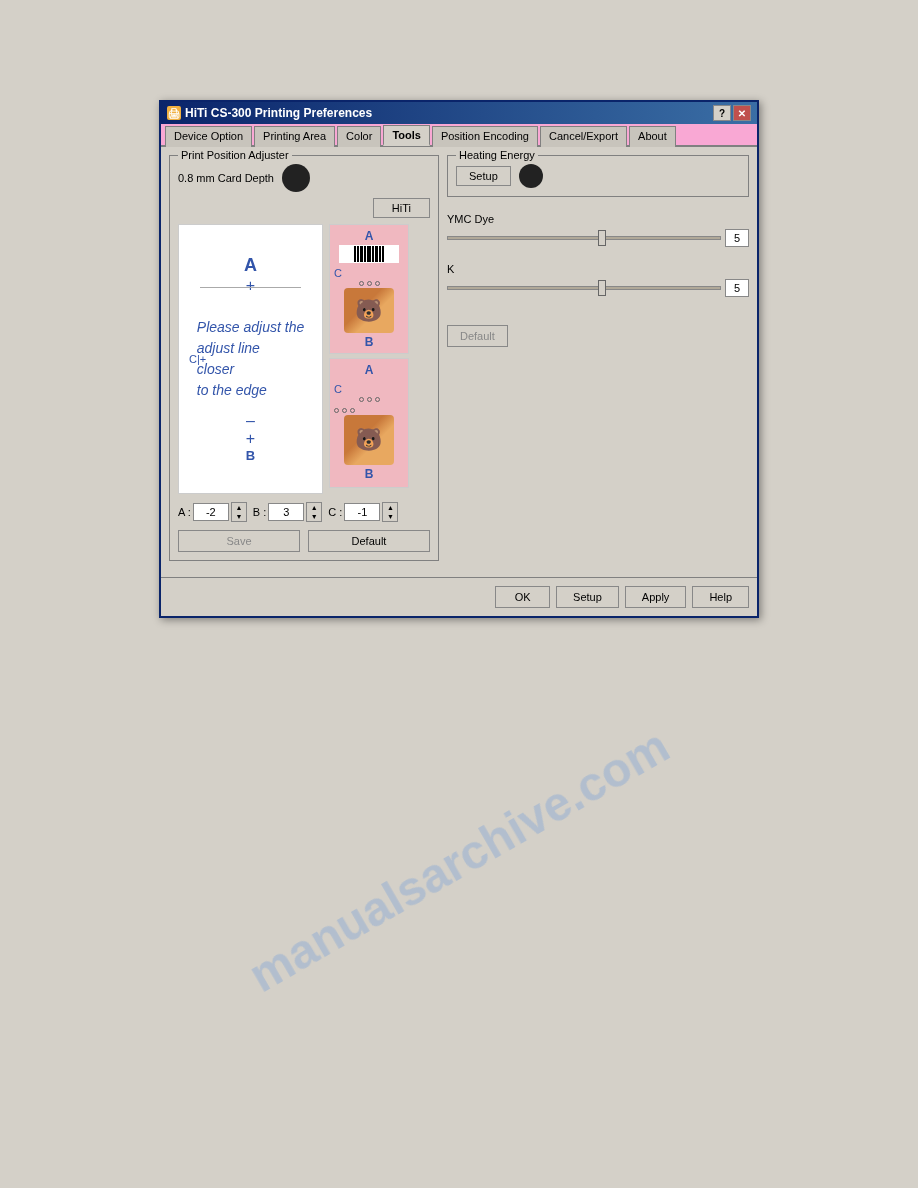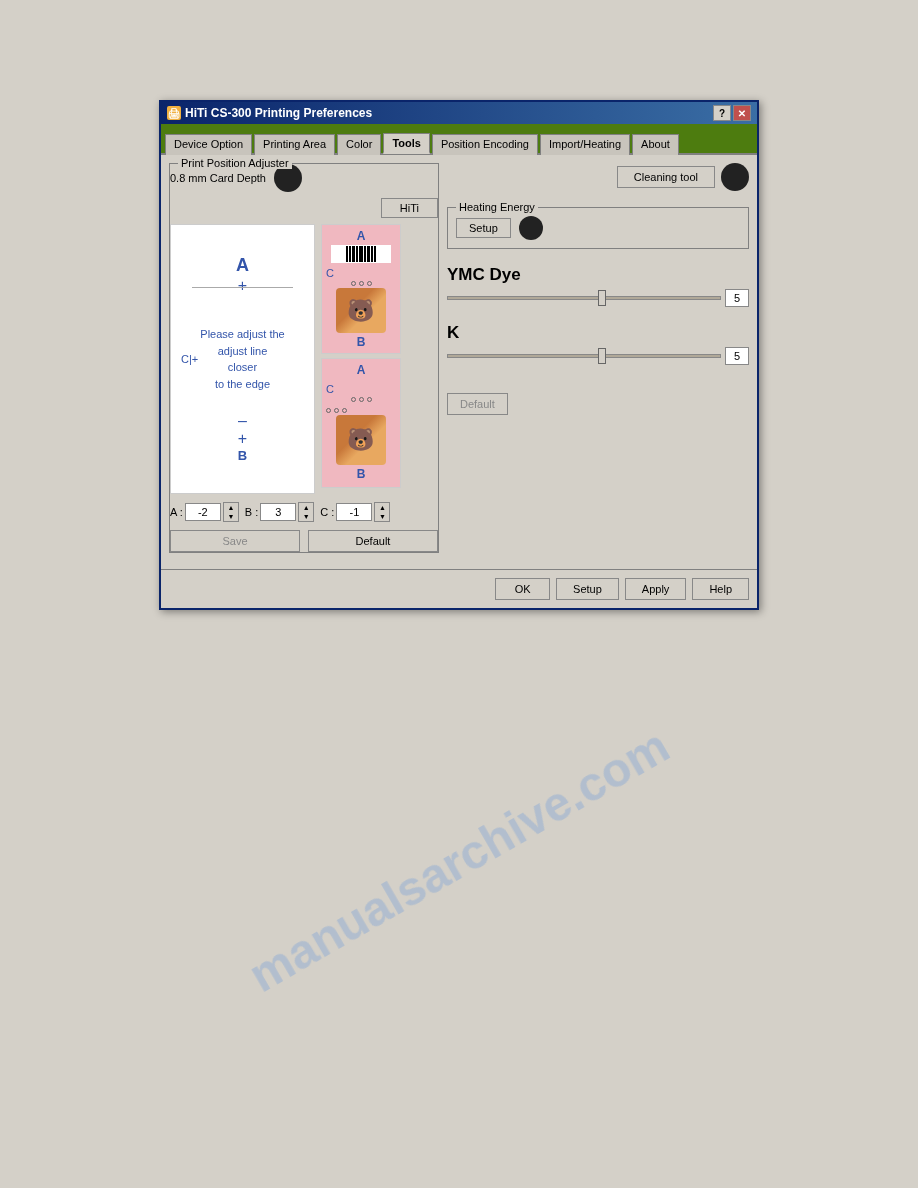--- a/index.html
+++ b/index.html
@@ -70,22 +70,22 @@
       font-weight: bold;
     }
 
     .title-btn.close {
       background: #c0504d;
       color: white;
     }
 
     
     .tab-bar {
-      background: #4d7c0f;
-      padding: 8px 4px 0 4px;
+      background: #f9a8d4;
+      padding: 0 4px 0 4px;
       display: flex;
       gap: 2px;
       border-bottom: 2px solid #808080;
     }
 
     .tab {
       padding: 3px 8px;
       border: 1px solid #808080;
       border-bottom: none;
       background: #c8c4bc;
@@ -106,21 +106,21 @@
 
     
     .content {
       padding: 8px;
       background: #d4d0c8;
     }
 
     
     .group-box {
       border: 1px solid #808080;
-      padding: 0;
+      padding: 8px;
       margin-bottom: 8px;
       position: relative;
       background: #d4d0c8;
     }
 
     .group-label {
       position: absolute;
       top: -7px;
       left: 8px;
       background: #d4d0c8;
@@ -193,24 +193,24 @@
       position: absolute;
       top: 30px;
       left: 50%;
       transform: translateX(-50%);
       font-size: 18px;
       font-weight: bold;
       color: #3355aa;
     }
 
     .card-preview .text-content {
-      text-align: center;
       line-height: 1.5;
-      font-size: 11px;
+      font-size: 14px;
       color: #3355aa;
+      font-style: italic;
     }
 
     .card-preview .c-marker {
       position: absolute;
       left: 10px;
       top: 50%;
       transform: translateY(-50%);
       font-size: 11px;
       color: #3355aa;
       display: flex;
@@ -449,22 +449,21 @@
       font-size: 11px;
     }
 
     .slider-group {
       display: flex;
       flex-direction: column;
       gap: 4px;
     }
 
     .slider-label {
-      font-size: 17px;
-      font-weight: bold;
+      font-size: 11px;
     }
 
     .slider-row {
       display: flex;
       align-items: center;
       gap: 4px;
     }
 
     .slider-track {
       flex: 1;
@@ -562,21 +561,21 @@
       <button class="title-btn close">✕</button>
     </div>
   </div>
 
   <div class="tab-bar">
     <div class="tab">Device Option</div>
     <div class="tab">Printing Area</div>
     <div class="tab">Color</div>
     <div class="tab active">Tools</div>
     <div class="tab">Position Encoding</div>
-    <div class="tab">Import/Heating</div>
+    <div class="tab">Cancel/Export</div>
     <div class="tab">About</div>
   </div>
 
   <div class="content">
     <div class="main-layout">
 
       <div class="left-panel">
         <div class="group-box">
           <span class="group-label">Print Position Adjuster</span>
 
@@ -694,25 +693,20 @@
 
           <div class="save-default-row">
             <button class="save-btn">Save</button>
             <button class="default-btn">Default</button>
           </div>
         </div>
       </div>
 
       <div class="right-panel">
 
-        <div class="cleaning-row">
-          <div style="flex:1;"></div>
-          <button class="cleaning-btn">Cleaning tool</button>
-          <button class="circle-btn" style="margin-left:6px;"></button>
-        </div>
 
         <div class="heating-group">
           <span class="heating-label">Heating Energy</span>
           <div class="setup-row">
             <button class="setup-btn">Setup</button>
             <button class="circle-btn" style="width:24px;height:24px;"></button>
           </div>
         </div>
 
         <div class="slider-group">

